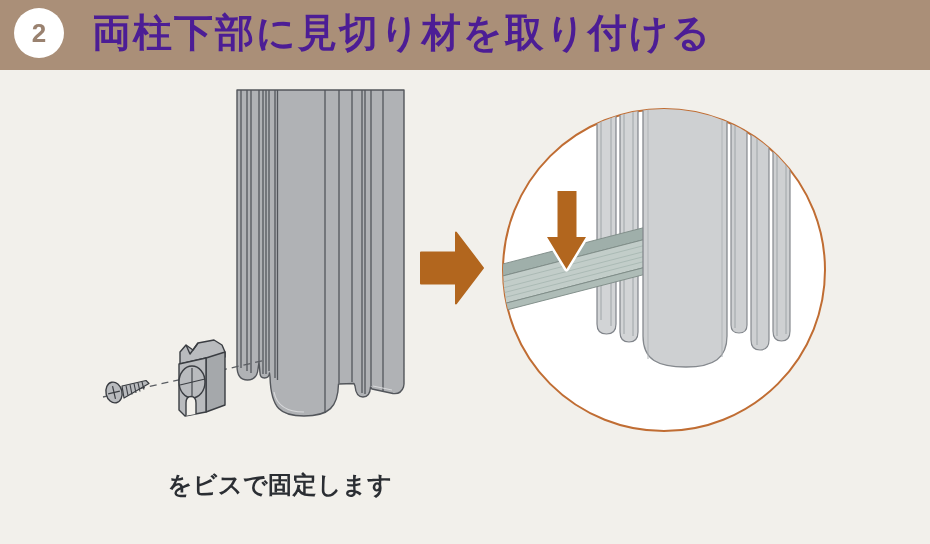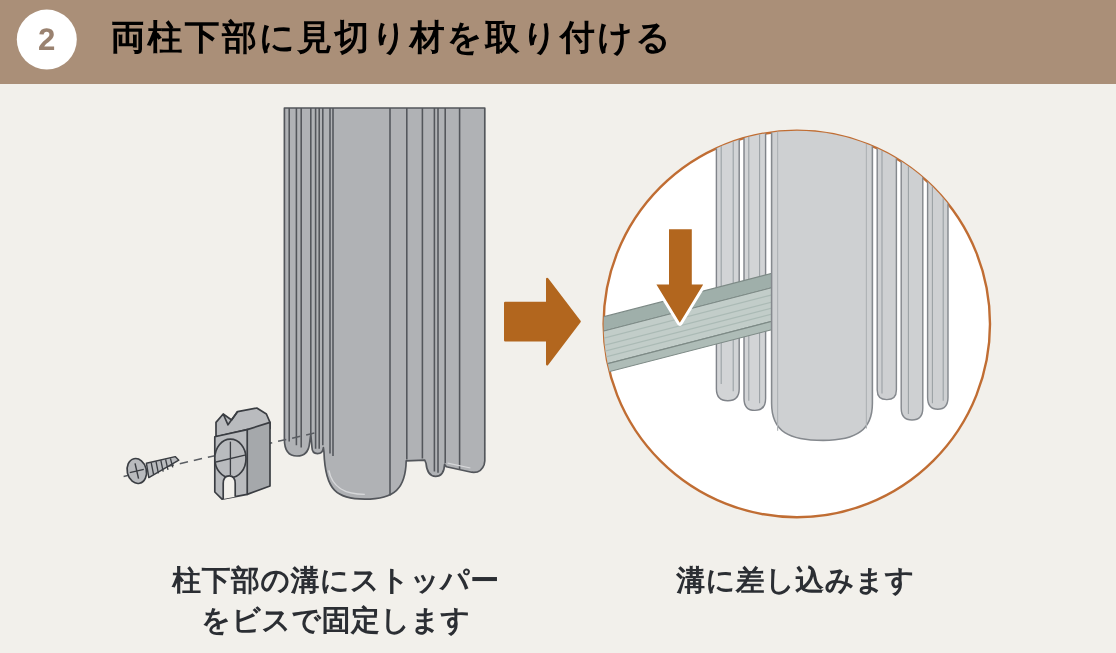--- a/index.html
+++ b/index.html
@@ -14,21 +14,21 @@
     background:#aa8f78;display:flex;align-items:center;
   }
   .step-badge{
     width:50px;height:50px;border-radius:50%;background:#ffffff;
     margin-left:14px;margin-top:-4px;flex:0 0 auto;
     display:flex;align-items:center;justify-content:center;
     font-size:26px;font-weight:bold;color:#9a8270;
   }
   .step-title{
     margin:16px 0 0 28px;padding:0;margin-top:-5px;
-    font-size:29px;font-weight:bold;color:#000000;letter-spacing:2px;
+    font-size:39px;font-weight:bold;color:#4c1d95;letter-spacing:2px;
     line-height:1;white-space:nowrap;
   }
   
   .art{position:absolute;left:0;top:0;width:930px;height:544px;}
   
   .caption{
     position:absolute;top:444px;width:380px;
     text-align:center;color:#2b2e33;
     font-size:24px;font-weight:600;line-height:33px;letter-spacing:0.5px;
   }
@@ -168,18 +168,16 @@
 
       <g>
         <path d="M557.5,191 H576.5 V237 H586 L566.5,269 L547,237 H557.5 Z" fill="none" stroke="#ffffff" stroke-width="5" stroke-linejoin="round"></path>
         <path d="M557.5,191 H576.5 V237 H586 L566.5,269 L547,237 H557.5 Z" fill="#b2661e"></path>
       </g>
     </g>
   </g>
 </svg>
 
 <p class="caption caption-left">
-  <span>柱下部の溝にストッパー</span>
   <span>をビスで固定します</span>
 </p>
 <p class="caption caption-right">
-  <span>溝に差し込みます</span>
 </p>
 
 </body></html>

